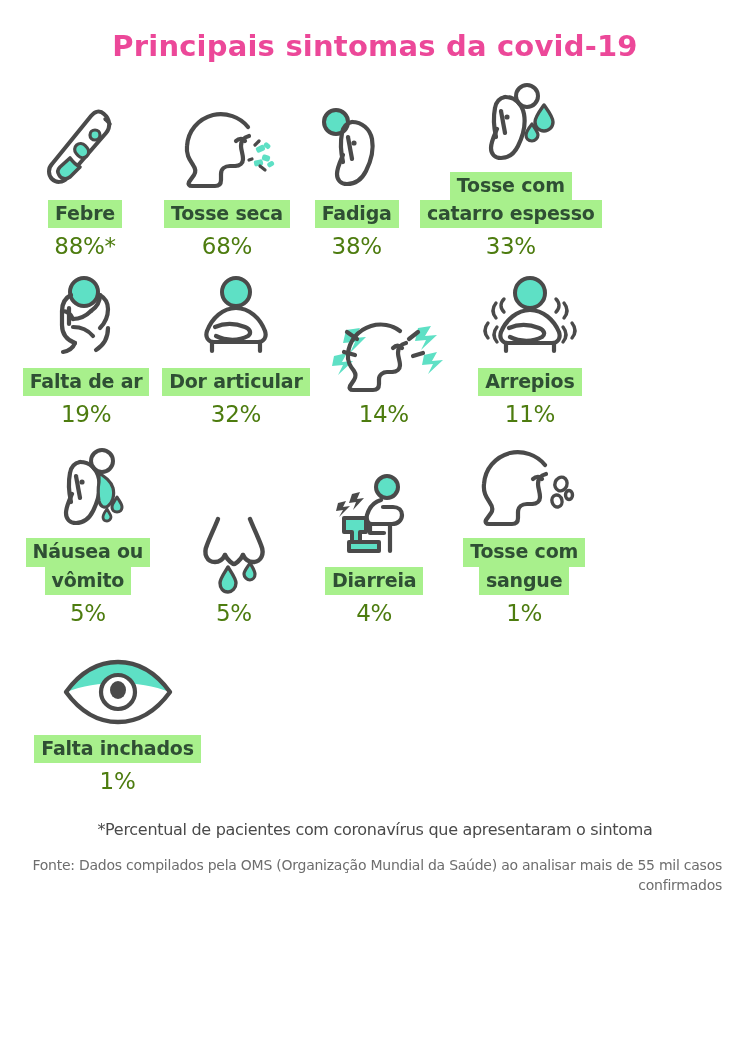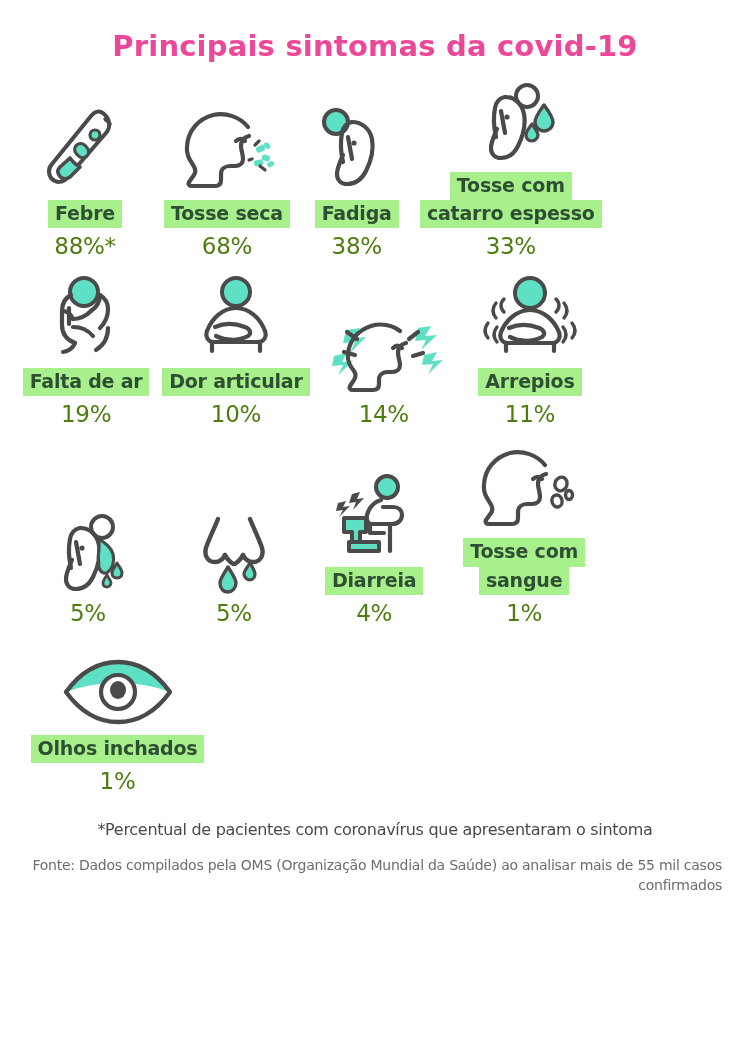--- a/index.html
+++ b/index.html
@@ -265,21 +265,21 @@
               <path d="M48 35 c-13 0 -24 10 -29 23 c-2 6 1 11 7 11 l44 0 c6 0 9 -5 7 -11 c-5 -13 -16 -23 -29 -23 z"></path>
               <path d="M27 54 c9 -4 20 -4 30 0 c5 2 7 6 3 9 c-9 5 -22 5 -32 0"></path>
               <path d="M24 69 l0 9"></path>
               <path d="M72 69 l0 9"></path>
             </g>
           </svg>
         </div>
         <div class="label-wrap">
           <span class="label-line">Dor articular</span>
         </div>
-        <div class="pct">10%</div>
+        <div class="pct">32%</div>
       </div>
 
       <div class="cell">
         <div class="icon-box">
           <svg width="124" height="86" viewBox="0 0 124 86">
             <g fill="#5ee0c5" stroke="none">
               <path d="M24 20 l14 -2 l-6 10 l12 -1 l-16 16 l5 -11 l-12 1 z"></path>
               <path d="M12 46 l13 -3 l-5 9 l11 -1 l-15 14 l5 -10 l-11 1 z"></path>
               <path d="M96 18 l13 -2 l-6 10 l12 -1 l-16 15 l5 -10 l-11 1 z"></path>
               <path d="M102 45 l13 -3 l-5 9 l11 -1 l-15 14 l5 -10 l-11 1 z"></path>
@@ -341,20 +341,24 @@
               <path d="M42 19 c10 0 17 7 19 17 c2 11 -1 22 -6 32 c-4 8 -10 12 -17 12 c-6 0 -10 -4 -10 -10 c0 -6 3 -12 6 -19"></path>
               <path d="M42 19 c-5 1 -9 5 -10 11 c-2 10 -1 20 1 29"></path>
               <path d="M38 33 l4 22"></path>
             </g>
             <circle cx="44" cy="39" r="2.6" fill="#4a4a4a"></circle>
             <path d="M61 30 c6 4 12 8 14 15 c2 8 -1 15 -5 18 c-4 3 -8 0 -9 -5 c-1 -6 -1 -13 0 -19 z" fill="#5ee0c5" stroke="#4a4a4a" stroke-width="3.2" stroke-linejoin="round"></path>
             <path d="M79 54 c3 5 5 7 5 10 c0 3 -2 5 -5 5 c-3 0 -5 -2 -5 -5 c0 -3 2 -5 5 -10 z" fill="#5ee0c5" stroke="#4a4a4a" stroke-width="3" stroke-linejoin="round"></path>
             <path d="M69 66 c2 4 4 6 4 8 c0 2 -2 4 -4 4 c-3 0 -4 -2 -4 -4 c0 -2 1 -4 4 -8 z" fill="#5ee0c5" stroke="#4a4a4a" stroke-width="2.8" stroke-linejoin="round"></path>
           </svg>
         </div>
+        <div class="label-wrap">
+          <span class="label-line">Náusea ou</span><br>
+          <span class="label-line">vômito</span>
+        </div>
         <div class="pct">5%</div>
       </div>
 
       <div class="cell">
         <div class="icon-box">
           <svg width="92" height="86" viewBox="0 0 92 86">
             <g fill="none" stroke="#4a4a4a" stroke-width="4.4" stroke-linecap="round" stroke-linejoin="round">
               <path d="M30 10 c-4 10 -8 18 -11 26 c-4 9 0 17 8 17 c5 0 8 -3 10 -7"></path>
               <path d="M62 10 c4 10 8 18 11 26 c4 9 0 17 -8 17 c-5 0 -8 -3 -10 -7"></path>
               <path d="M37 46 c3 6 8 9 9 9 c1 0 6 -3 9 -9"></path>
@@ -422,21 +426,21 @@
       <div class="cell">
         <div class="icon-box">
           <svg width="120" height="70" viewBox="0 0 120 70">
             <path d="M8 36 c16 -22 34 -30 52 -30 c18 0 36 8 52 30 c-16 -6 -34 -9 -52 -9 c-18 0 -36 3 -52 9 z" fill="#5ee0c5" stroke="none"></path>
             <path d="M8 36 c16 -22 34 -30 52 -30 c18 0 36 8 52 30 c-16 22 -34 30 -52 30 c-18 0 -36 -8 -52 -30 z" fill="none" stroke="#4a4a4a" stroke-width="4.4" stroke-linejoin="round"></path>
             <circle cx="60" cy="36" r="17" fill="#ffffff" stroke="#4a4a4a" stroke-width="4.2"></circle>
             <ellipse cx="60" cy="34" rx="8" ry="9" fill="#4a4a4a"></ellipse>
           </svg>
         </div>
         <div class="label-wrap">
-          <span class="label-line">Olhos inchados</span>
+          <span class="label-line">Falta inchados</span>
         </div>
         <div class="pct">1%</div>
       </div>
 
     </div>
 
   </div>
 
   <div class="footnote">*Percentual de pacientes com coronavírus que apresentaram o sintoma</div>
   <div class="source">Fonte: Dados compilados pela OMS (Organização Mundial da Saúde) ao analisar mais de 55 mil casos confirmados</div>

